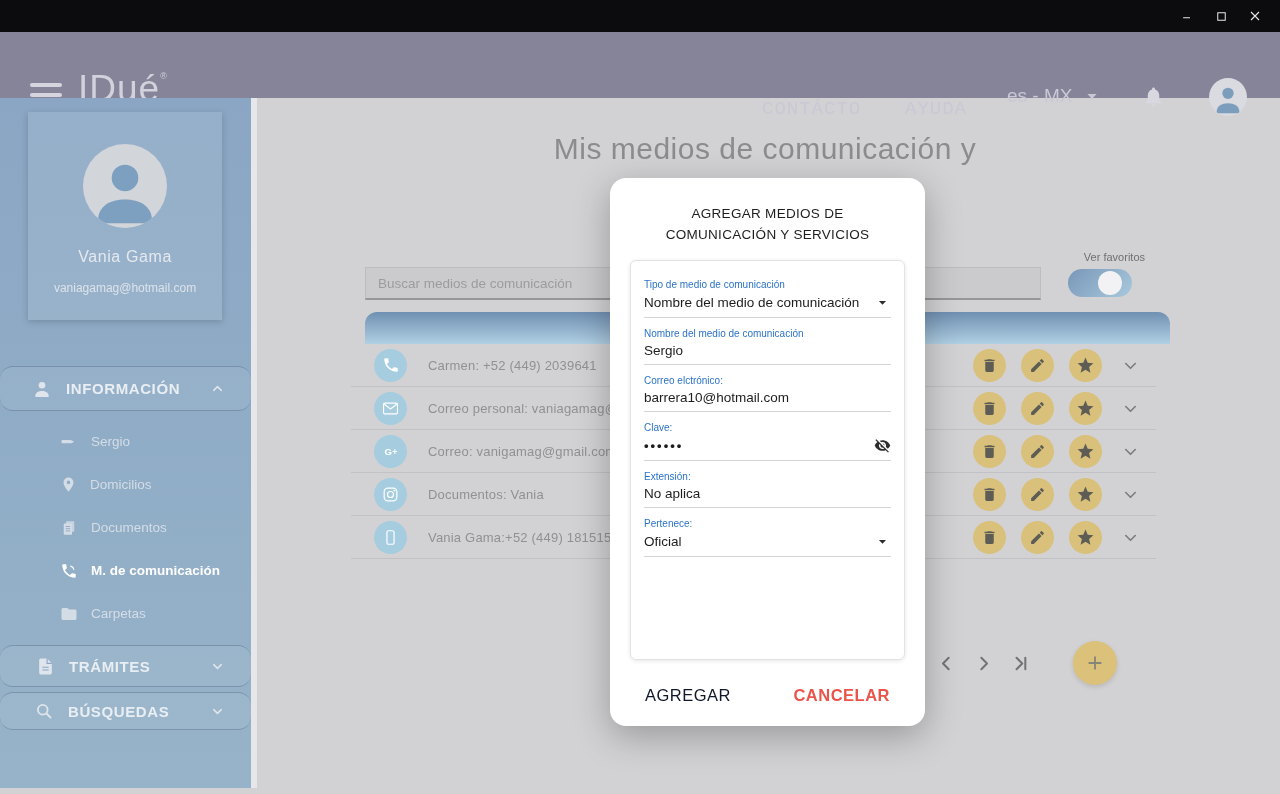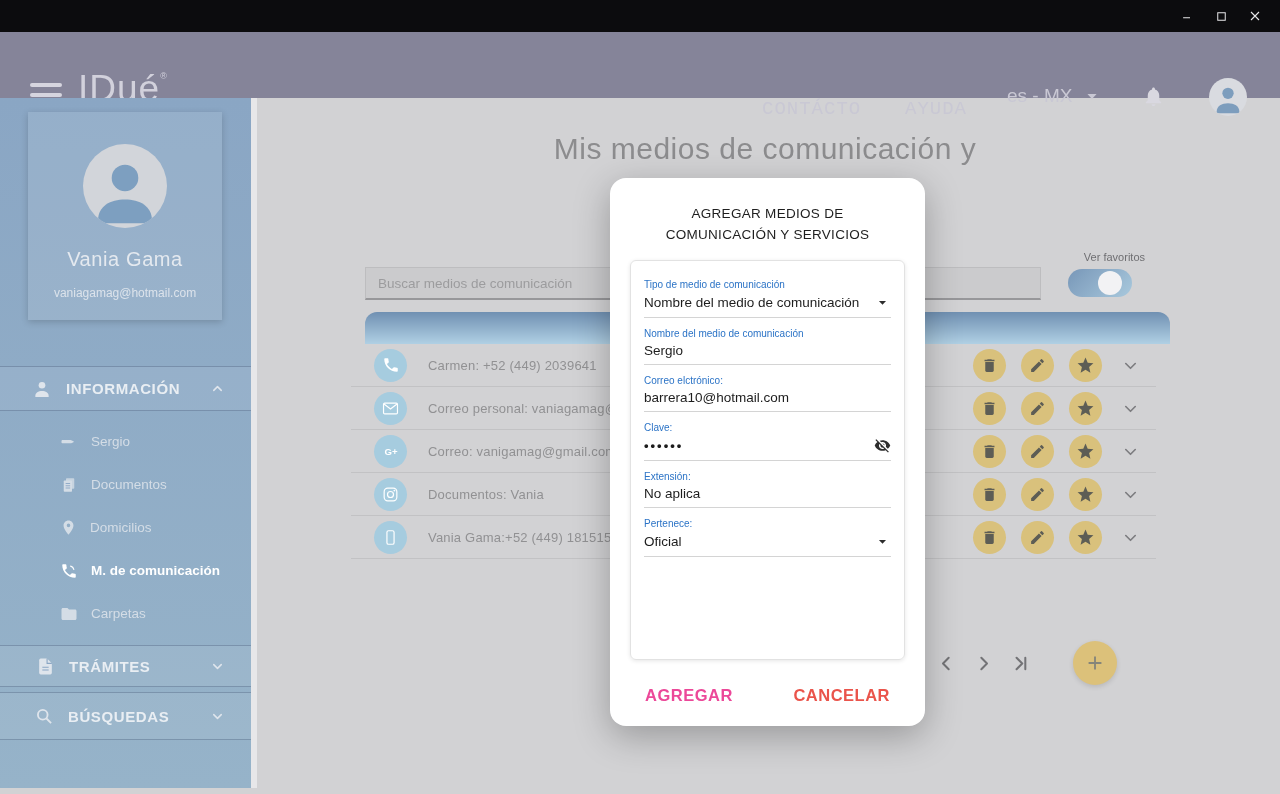--- a/index.html
+++ b/index.html
@@ -31,25 +31,25 @@
     background:#d9dbe0; overflow:hidden; display:flex; align-items:flex-end; justify-content:center;
     color:#7d9dbd; cursor:pointer; border:none; }
   
   .sidebar { position:absolute; left:0; top:98px; width:251px; height:690px;
     background:linear-gradient(180deg,#8aa6c4,#96b3c9); color:#dfe5ec; }
   .side-divider { position:absolute; left:251px; top:98px; width:6px; height:690px; background:#e7e7e9; }
   .profile-card { position:absolute; left:28px; top:14px; width:194px; height:208px;
     background:rgba(255,255,255,.10); box-shadow:0 2px 7px rgba(0,0,0,.18); }
   .avatar-big { width:84px; height:84px; border-radius:50%; background:#d2d5da; margin:32px auto 0;
     display:flex; align-items:flex-end; justify-content:center; overflow:hidden; color:#7d9fc0; }
-  .profile-name { margin-top:20px; text-align:center; font-size:20px; letter-spacing:.6px; color:#e4e9ef; }
+  .profile-name { margin-top:20px; text-align:center; font-size:16px; letter-spacing:.6px; color:#e4e9ef; }
   .profile-email { margin-top:15px; text-align:center; font-size:12px; color:#dce3eb; }
   .nav-band { position:absolute; left:0; width:251px; display:flex; align-items:center;
     background:rgba(255,255,255,.07); border-top:1px solid rgba(75,95,125,.4);
-    border-bottom:1px solid rgba(75,95,125,.4); cursor:pointer; }
+    border-bottom:1px solid rgba(75,95,125,.4); cursor:pointer;border-radius:13px; }
   .band-icon { margin-left:32px; display:flex; }
   .band-label { margin-left:14px; font-size:15px; font-weight:bold; letter-spacing:.6px; color:#e9eef3; }
   .band-chev { margin-left:auto; margin-right:26px; display:flex; color:#dfe5ec; }
   .sub-list { position:absolute; left:0; top:322px; width:251px; }
   .sub-item { height:43px; display:flex; align-items:center; padding-left:60px; gap:13px;
     font-size:13.5px; color:#d4dde6; cursor:pointer; }
   .sub-item.active { color:#ffffff; font-weight:bold; }
   
   .page-title { position:absolute; left:330px; top:132px; width:870px; text-align:center;
     font-size:30px; color:#8c8c8e; letter-spacing:.5px; }
@@ -87,21 +87,21 @@
     font-weight:500; color:#1f1f1f; line-height:1.55; letter-spacing:.3px; }
   .form-card { margin:14px 20px 0; border:1px solid #e2e2e2; border-radius:6px;
     box-shadow:0 1px 4px rgba(0,0,0,.10); padding:8px 13px 6px; height:400px; overflow:hidden; }
   .field { padding-top:10px; }
   .f-label { font-size:10px; color:#2b73c6; }
   .f-row { display:flex; align-items:center; border-bottom:1px solid #d4d4d4; padding:4px 0 6px; min-height:22px; }
   .f-value { font-size:13.5px; color:#1d1d1d; flex:1; }
   .f-value.pwd { font-size:13px; font-weight:bold; letter-spacing:2px; }
   .f-suffix { display:flex; color:#2d2d2d; background:none; border:none; cursor:pointer; padding:0; }
   .m-actions { display:flex; justify-content:space-between; padding:0 35px; margin-top:26px; }
-  .btn-agregar { color:#ec4899; font-weight:bold; font-size:16.5px; letter-spacing:.5px;
+  .btn-agregar { color:#0f172a; font-weight:normal; font-size:16.5px; letter-spacing:.5px;
     background:none; border:none; cursor:pointer; font-family:inherit; }
   .btn-cancelar { color:#ea544b; font-weight:bold; font-size:16.5px; letter-spacing:.5px;
     background:none; border:none; cursor:pointer; font-family:inherit; }
 </style>
 </head>
 <body>
 
 <div class="titlebar">
   <button class="winbtn">
     <svg viewBox="0 0 24 24" width="15" height="15">
@@ -185,36 +185,36 @@
     <span class="sub-icon" style="display:flex">
           <svg viewBox="0 0 24 24" width="18" height="18">
             <path fill="currentColor" d="M3.5 9.2h10.6c.6 0 4.4 1.5 4.4 2.3s-3.8 2.3-4.4 2.3H3.5c-.8 0-1.5-.7-1.5-1.5v-1.6c0-.8.7-1.5 1.5-1.5z"></path>
           </svg>
         </span>
     <span class="sub-label">Sergio</span>
   </div>
 
   <div class="sub-item">
     <span class="sub-icon" style="display:flex">
+          <svg viewBox="0 0 24 24" width="17" height="17">
+            <path fill="currentColor" d="M12 2C8.13 2 5 5.13 5 9c0 5.25 7 13 7 13s7-7.75 7-13c0-3.87-3.13-7-7-7zm0 9.5A2.5 2.5 0 1 1 12 6.5a2.5 2.5 0 0 1 0 5z"></path>
+          </svg>
+        </span>
+    <span class="sub-label">Domicilios</span>
+  </div>
+
+  <div class="sub-item">
+    <span class="sub-icon" style="display:flex">
           <svg viewBox="0 0 24 24" width="18" height="18">
             <rect x="8" y="3" width="11" height="14" rx="1" fill="currentColor" opacity=".8"></rect>
             <rect x="5" y="6" width="11" height="15" rx="1" fill="currentColor"></rect>
             <path d="M7.5 10h6M7.5 13h6M7.5 16h6" stroke="#8aa6c4" stroke-width="1.2"></path>
           </svg>
         </span>
     <span class="sub-label">Documentos</span>
-  </div>
-
-  <div class="sub-item">
-    <span class="sub-icon" style="display:flex">
-          <svg viewBox="0 0 24 24" width="17" height="17">
-            <path fill="currentColor" d="M12 2C8.13 2 5 5.13 5 9c0 5.25 7 13 7 13s7-7.75 7-13c0-3.87-3.13-7-7-7zm0 9.5A2.5 2.5 0 1 1 12 6.5a2.5 2.5 0 0 1 0 5z"></path>
-          </svg>
-        </span>
-    <span class="sub-label">Domicilios</span>
   </div>
 
   <div class="sub-item active">
     <span class="sub-icon" style="display:flex">
           <svg viewBox="0 0 24 24" width="18" height="18">
             <path fill="currentColor" d="M6.62 10.79c1.44 2.83 3.76 5.14 6.59 6.59l2.2-2.2c.27-.27.67-.36 1.02-.24 1.12.37 2.33.57 3.57.57.55 0 1 .45 1 1V20c0 .55-.45 1-1 1-9.39 0-17-7.61-17-17 0-.55.45-1 1-1h3.5c.55 0 1 .45 1 1 0 1.25.2 2.45.57 3.57.11.35.03.74-.25 1.02l-2.2 2.2z"></path>
             <path d="M14.2 5.6c2 .5 3.7 2.2 4.2 4.2" fill="none" stroke="currentColor" stroke-width="1.6" stroke-linecap="round"></path>
           </svg>
         </span>
     <span class="sub-label">M. de comunicación</span>
@@ -239,21 +239,21 @@
         </svg>
     </span>
     <span class="band-label">TRÁMITES</span>
     <span class="band-chev">
       <svg viewBox="0 0 24 24" width="15" height="15">
           <path d="M6 9l6 6 6-6" fill="none" stroke="currentColor" stroke-width="2.4" stroke-linecap="round" stroke-linejoin="round"></path>
         </svg>
     </span>
   </div>
 
-  <div class="nav-band" style="top:594px; height:48px">
+  <div class="nav-band" style="top:594px; height:38px">
     <span class="band-icon" style="margin-left:34px">
       <svg viewBox="0 0 24 24" width="20" height="20">
           <circle cx="10.5" cy="10.5" r="5.8" fill="none" stroke="currentColor" stroke-width="2.2"></circle>
           <path d="M15 15l5.5 5.5" stroke="currentColor" stroke-width="2.2"></path>
         </svg>
     </span>
     <span class="band-label">BÚSQUEDAS</span>
     <span class="band-chev">
       <svg viewBox="0 0 24 24" width="15" height="15">
           <path d="M6 9l6 6 6-6" fill="none" stroke="currentColor" stroke-width="2.4" stroke-linecap="round" stroke-linejoin="round"></path>

